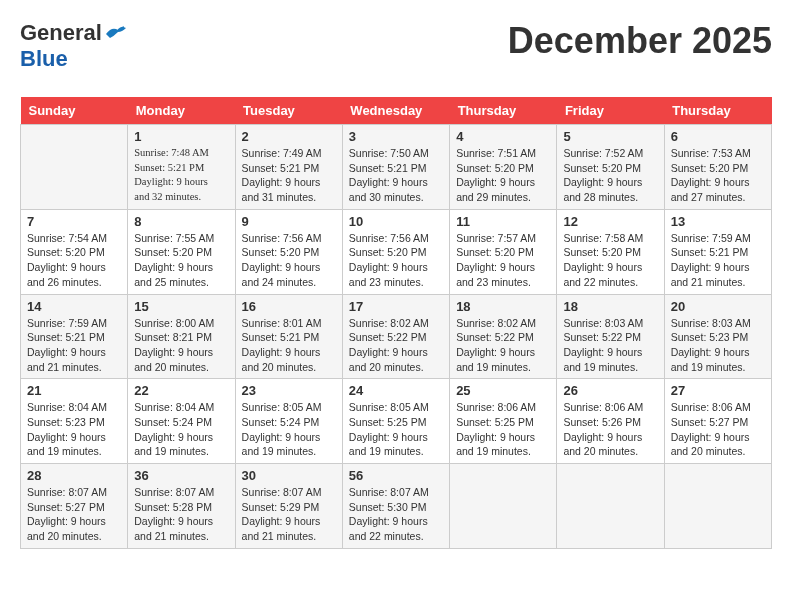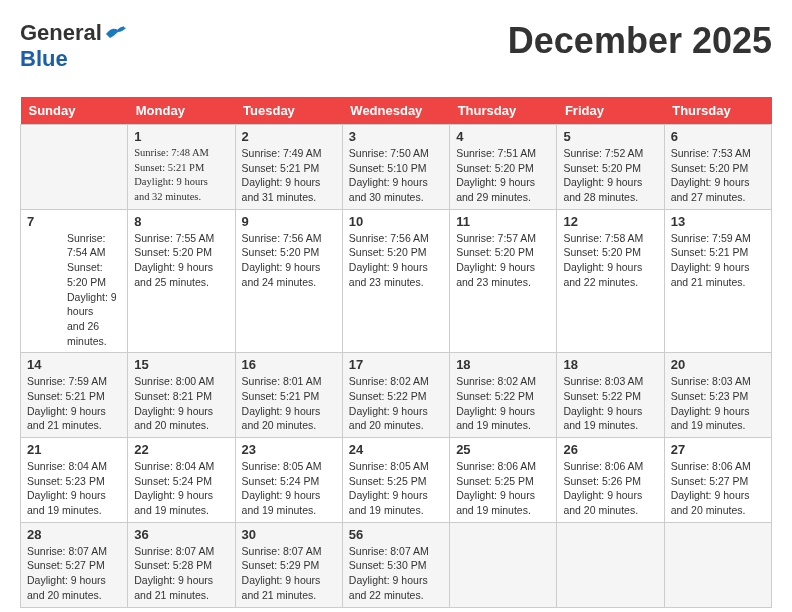--- a/index.html
+++ b/index.html
@@ -127,21 +127,21 @@
         <td>
           <span class="day-number">2</span>
           <div class="day-info" style="white-space: pre-line;">Sunrise: 7:49 AM
 Sunset: 5:21 PM
 Daylight: 9 hours
 and 31 minutes.</div>
         </td>
         <td>
           <span class="day-number">3</span>
           <div class="day-info" style="white-space: pre-line;">Sunrise: 7:50 AM
-Sunset: 5:10 PM
+Sunset: 5:21 PM
 Daylight: 9 hours
 and 30 minutes.</div>
         </td>
         <td>
           <span class="day-number">4</span>
           <div class="day-info" style="white-space: pre-line;">Sunrise: 7:51 AM
 Sunset: 5:20 PM
 Daylight: 9 hours
 and 29 minutes.</div>
         </td>
@@ -156,21 +156,21 @@
           <span class="day-number">6</span>
           <div class="day-info" style="white-space: pre-line;">Sunrise: 7:53 AM
 Sunset: 5:20 PM
 Daylight: 9 hours
 and 27 minutes.</div>
         </td>
       </tr>
       <tr class="week-row">
         <td>
           <span class="day-number">7</span>
-          <div class="day-info" style="white-space: pre-line; margin-left: 40px;">Sunrise: 7:54 AM
+          <div class="day-info" style="white-space: pre-line;">Sunrise: 7:54 AM
 Sunset: 5:20 PM
 Daylight: 9 hours
 and 26 minutes.</div>
         </td>
         <td>
           <span class="day-number">8</span>
           <div class="day-info" style="white-space: pre-line;">Sunrise: 7:55 AM
 Sunset: 5:20 PM
 Daylight: 9 hours
 and 25 minutes.</div>

